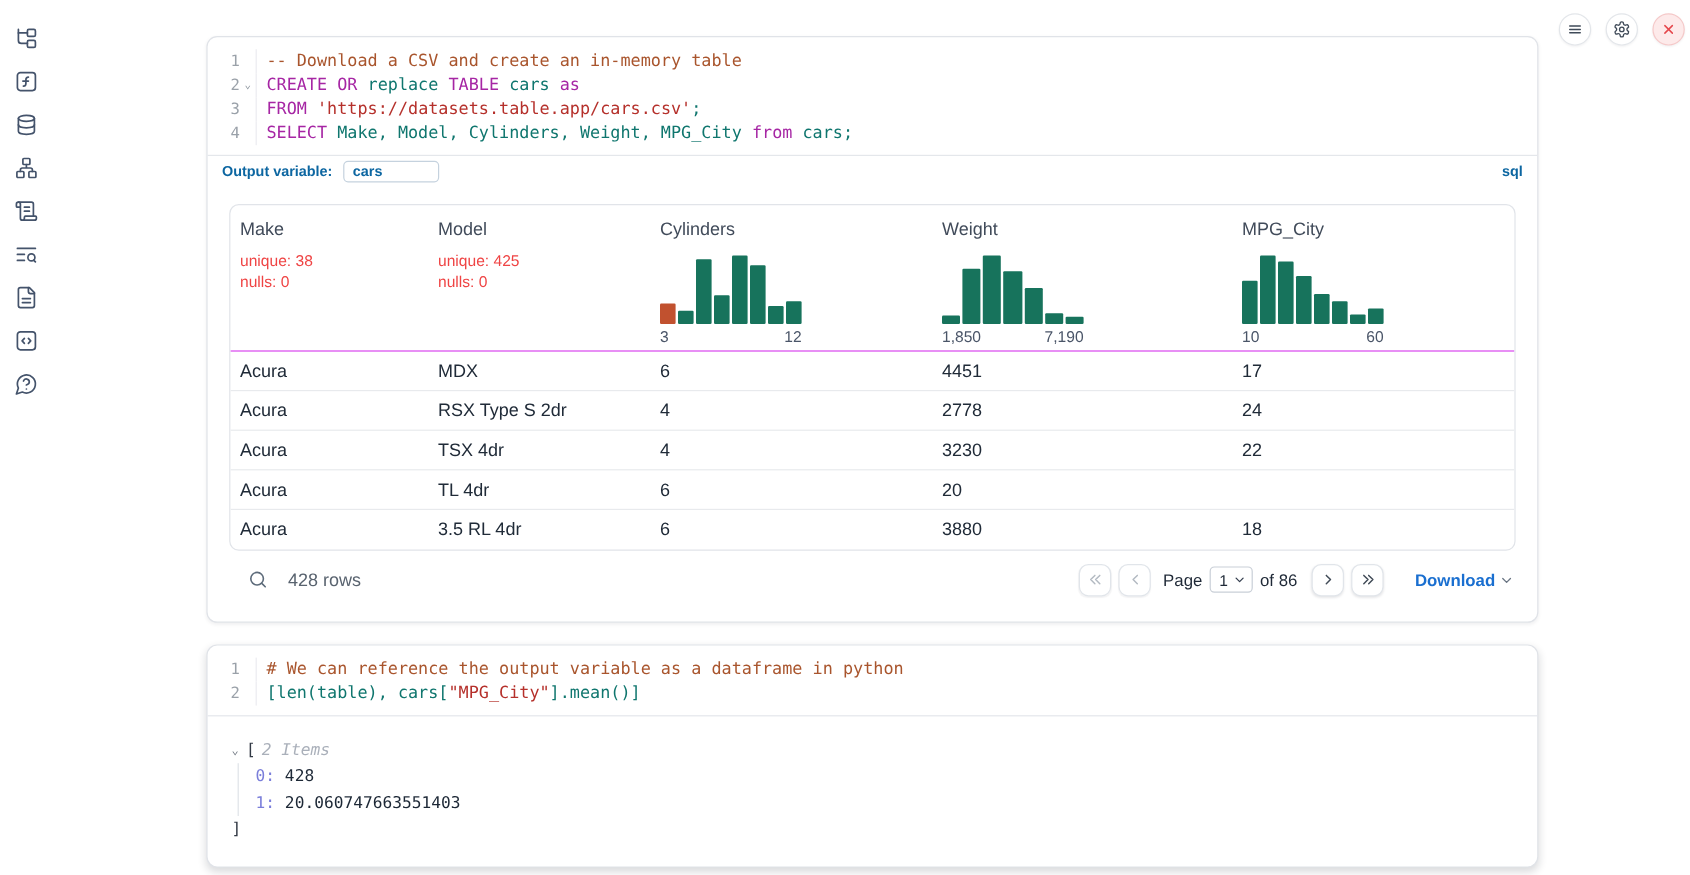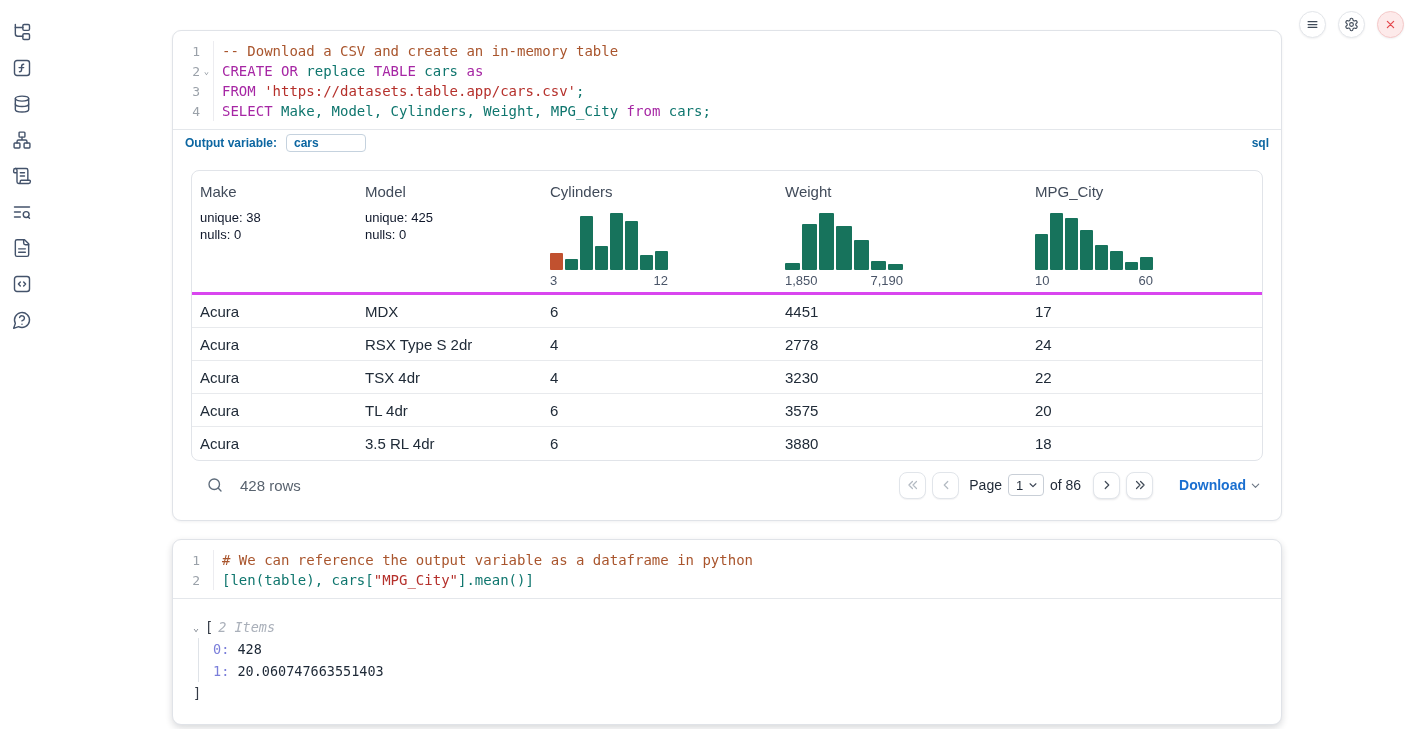--- a/index.html
+++ b/index.html
@@ -44,24 +44,24 @@
     align-items:center; padding:0 12px; gap:9px; }
   .outvar-label { font-size:12px; font-weight:bold; color:#0c66a1; }
   .outvar-input { width:80px; height:18px; border:1px solid #c5d2de; border-radius:4px;
     font-size:12px; font-weight:bold; color:#0c66a1; padding:0 7px;
     font-family:"Liberation Sans", sans-serif; outline:none; }
   .lang-label { margin-left:auto; font-size:12px; font-weight:bold; color:#0c66a1; }
 
   .cell-output { padding:15px 18px 15px; }
   .dtable { border:1px solid #e1e4e9; border-radius:8px; overflow:hidden; background:#fff; }
   .tgrid { display:grid; grid-template-columns:165px 185px 235px 250px 1fr; }
-  .thead { border-bottom:3px solid #d946ef; padding:12px 0 4px; min-height:122px; }
+  .thead { border-bottom:1px solid #d946ef; padding:12px 0 4px; min-height:122px; }
   .hcell { padding-left:8px; }
   .hlabel { font-size:15px; color:#414b5a; font-weight:500; }
-  .hstats { margin-top:9px; font-size:13px; color:#0f172a; line-height:17px; }
+  .hstats { margin-top:9px; font-size:13px; color:#ef4444; line-height:17px; }
   .hist { width:118px; height:57px; margin-top:13px; display:flex; align-items:flex-end; gap:2px; }
   .hist .bar { flex:1; border-radius:1px; }
   .hist-axis { width:118px; display:flex; justify-content:space-between;
     font-size:13px; color:#4a5568; margin-top:3px; }
   .trow { height:33px; align-items:center; border-bottom:1px solid #e8eaed;
     font-size:15px; color:#202b38; cursor:default; }
   .trow:last-child { border-bottom:none; }
   .tcell { padding-left:8px; white-space:nowrap; overflow:hidden; }
 
   .tfooter { height:40px; display:flex; align-items:center; padding:0 2px; margin-top:4px; }
@@ -306,21 +306,20 @@
               <div class="tcell">Acura</div>
               <div class="tcell">TSX 4dr</div>
               <div class="tcell">4</div>
               <div class="tcell">3230</div>
               <div class="tcell">22</div>
             </div>
             <div class="tgrid trow">
               <div class="tcell">Acura</div>
               <div class="tcell">TL 4dr</div>
               <div class="tcell">6</div>
-              <div class="tcell">3575</div>
               <div class="tcell">20</div>
             </div>
             <div class="tgrid trow">
               <div class="tcell">Acura</div>
               <div class="tcell">3.5 RL 4dr</div>
               <div class="tcell">6</div>
               <div class="tcell">3880</div>
               <div class="tcell">18</div>
             </div>
           </div>

